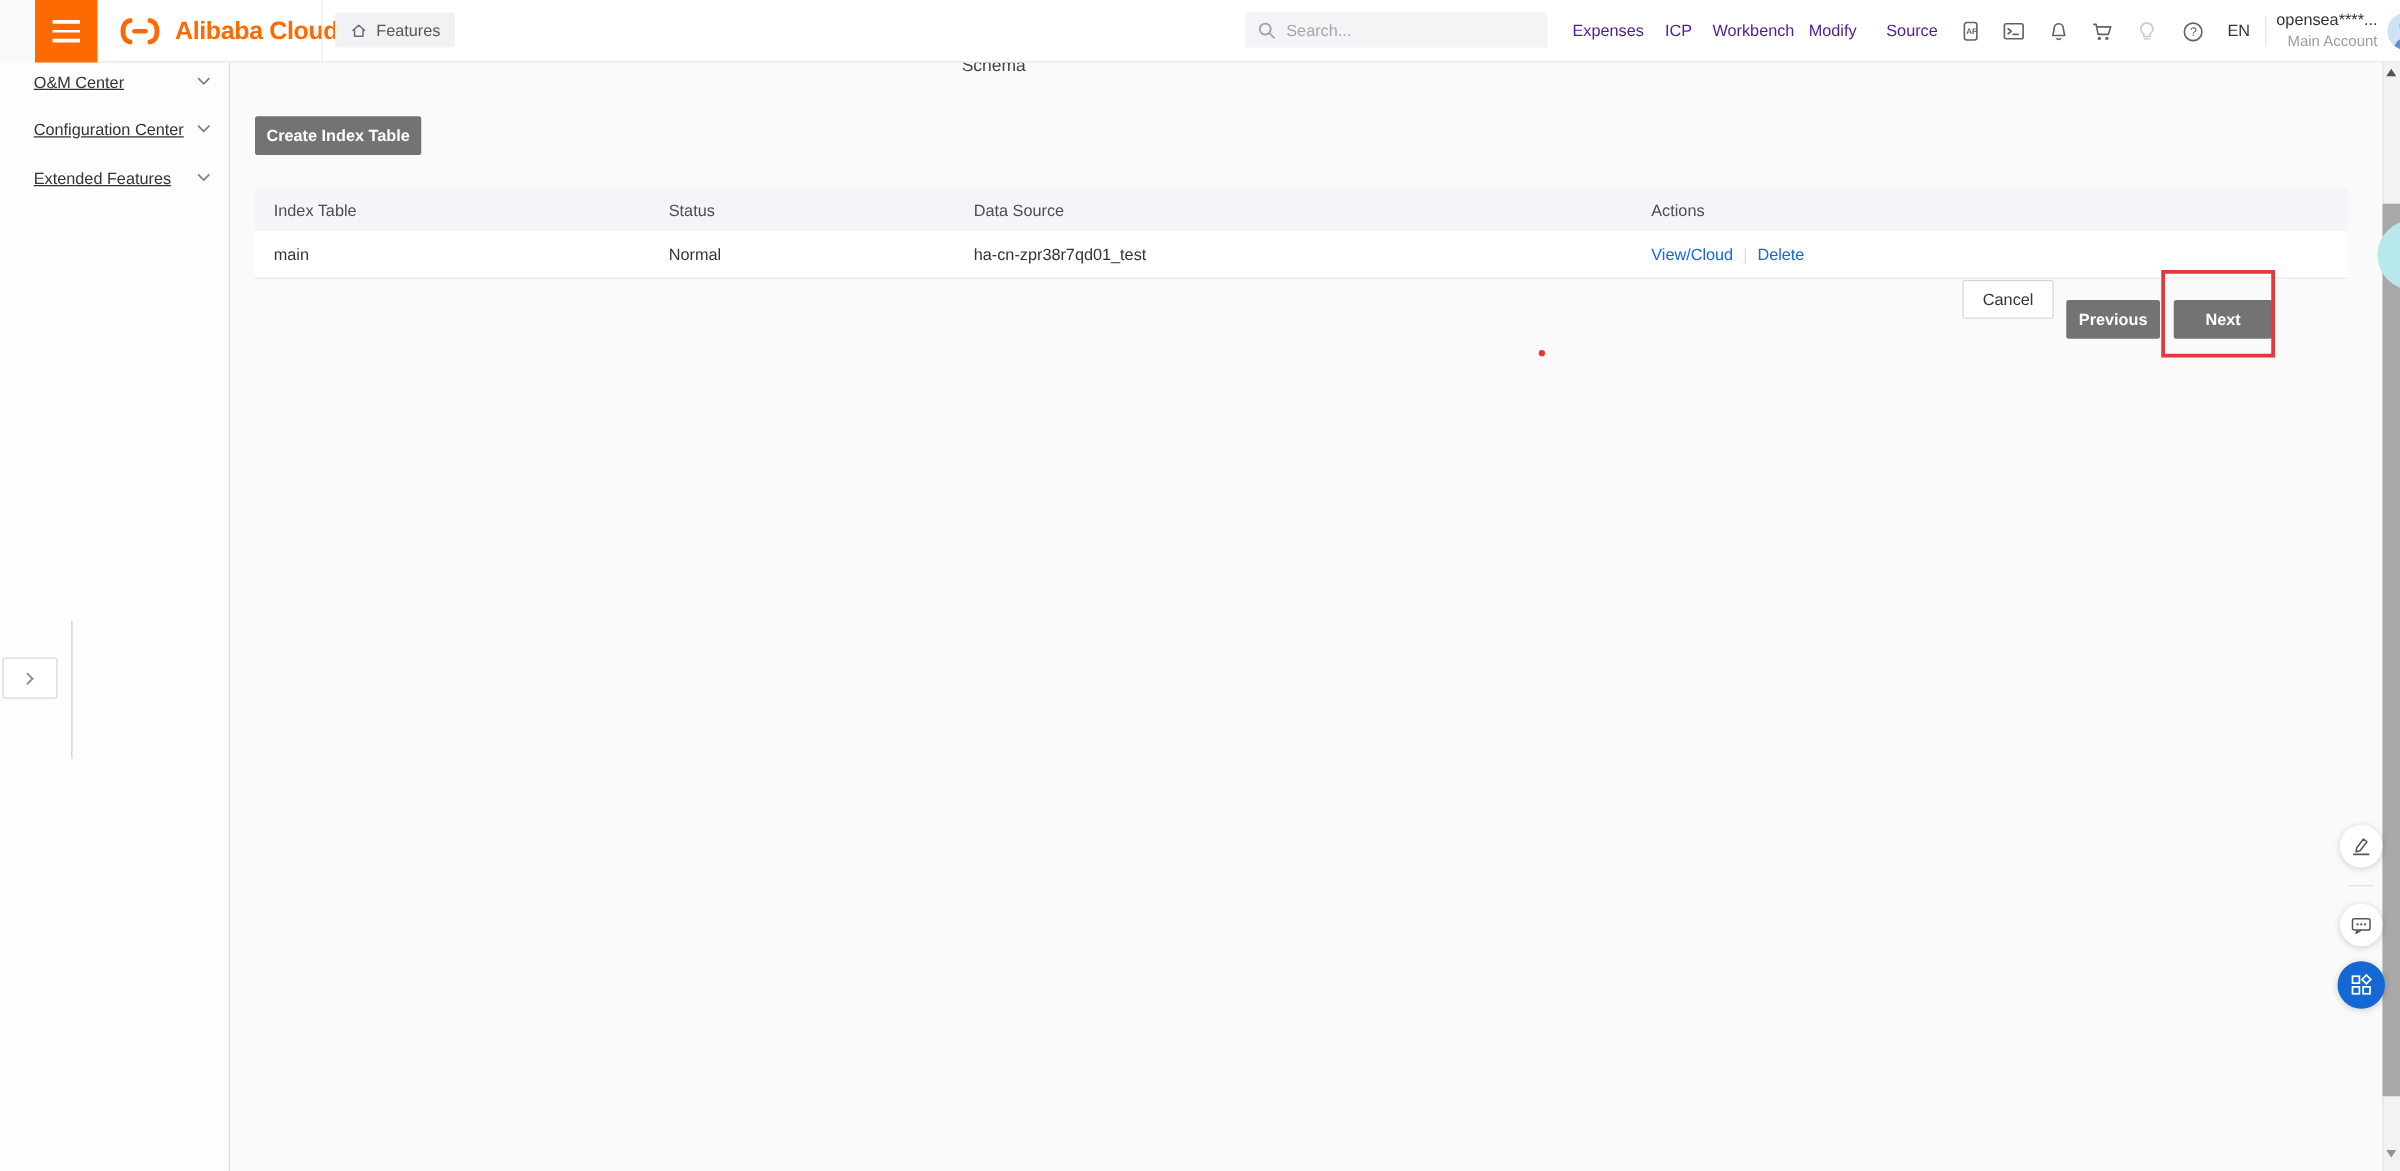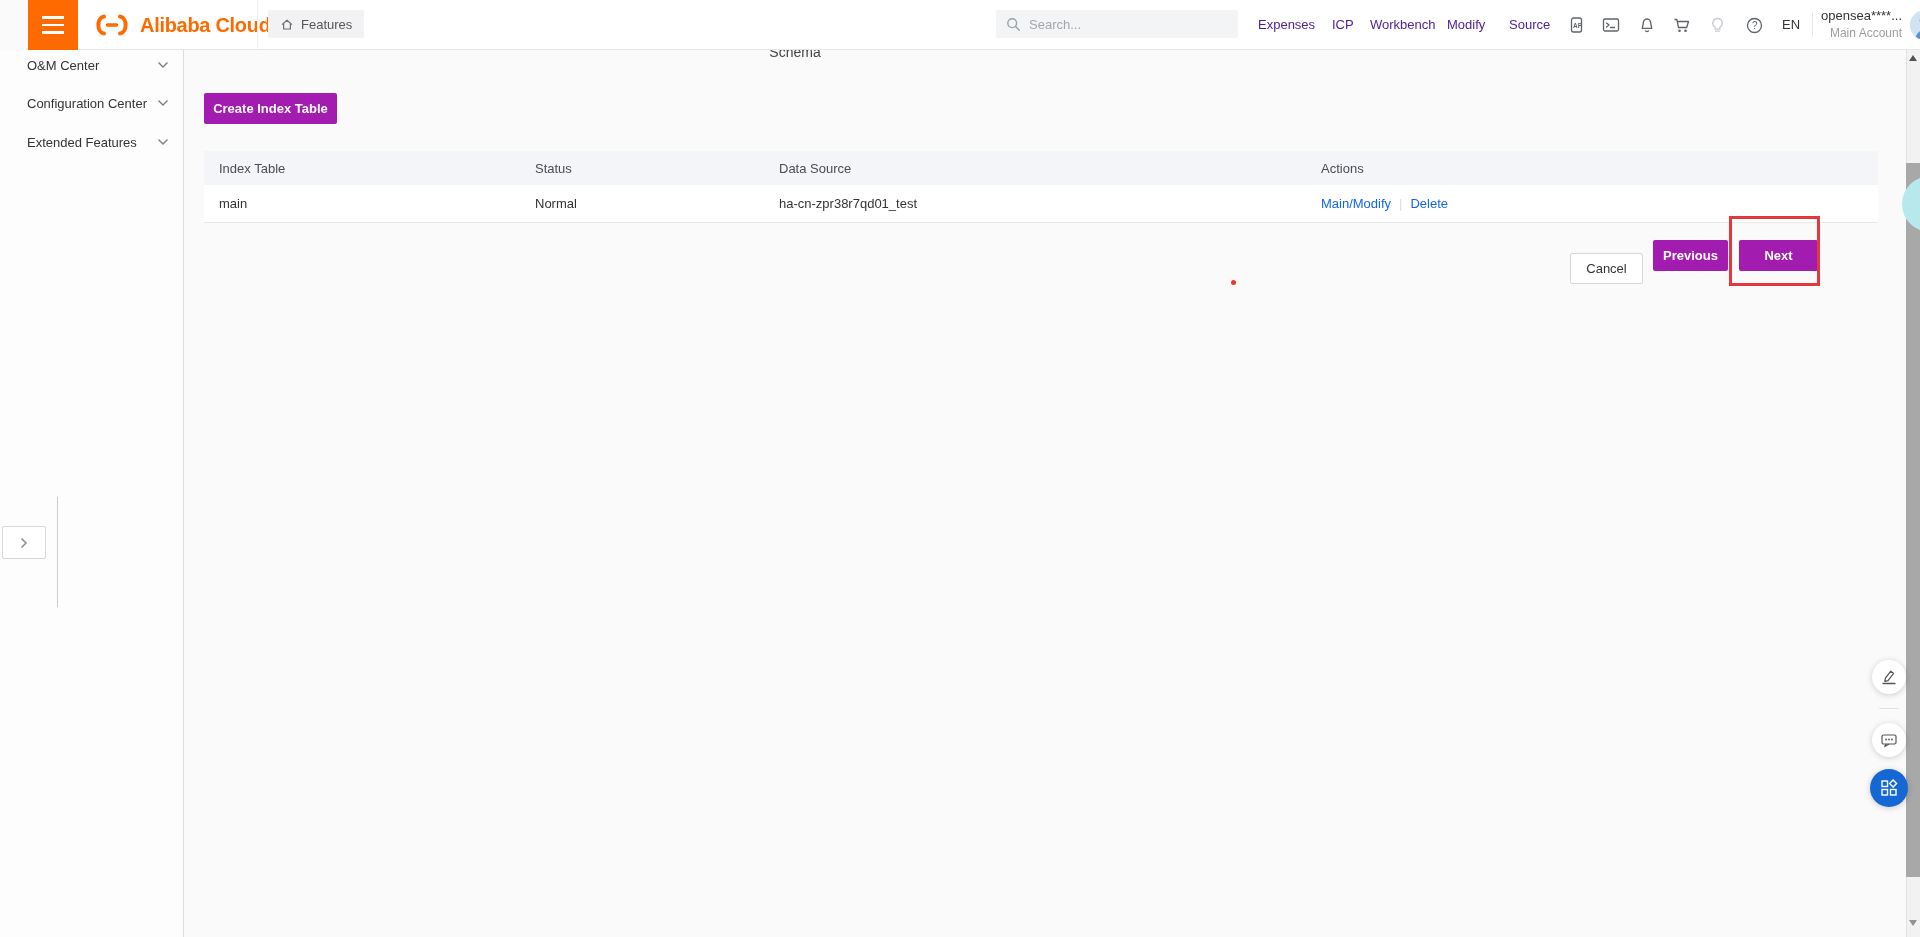--- a/index.html
+++ b/index.html
@@ -33,47 +33,47 @@
   .account .name { font-size:13px; color:#333; line-height:19px; white-space:nowrap; }
   .account .sub  { font-size:12px; color:#9b9ea3; line-height:17px; white-space:nowrap; }
   .avatar { position:absolute; left:1882px; top:10px; width:30px; height:30px; border-radius:50%;
             overflow:hidden; background:#cfe3f2; cursor:pointer; }
 
   
   .sidebar { position:absolute; left:0; top:50px; width:184px; height:887px; background:#fdfdfe;
              border-right:1px solid #dbdde0; z-index:10; }
   .side-item { position:absolute; left:0; width:183px; height:40px; display:flex; align-items:center;
                padding:0 14px 0 27px; font-size:13px; color:#333; cursor:pointer; }
-  .side-item .lbl { flex:1; }
+  .side-item .lbl { flex:1;text-decoration:underline; }
   .side-chev { color:#7b7f85; display:flex; align-items:center; }
   .expand-handle { position:absolute; left:2px; top:476px; width:44px; height:33px; background:#fff;
                    border:1px solid #d5d8dc; border-radius:2px; display:flex; align-items:center;
                    justify-content:center; color:#8a8e94; cursor:pointer; z-index:11; }
   .side-faint-line { position:absolute; left:57px; top:447px; width:1px; height:110px; background:#c9ccd0; }
 
   
   .step-title { position:absolute; left:740px; top:44px; width:110px; text-align:center;
                 font-size:14px; color:#444; z-index:5; }
   .btn { border:none; border-radius:2px; font-size:13px; font-family:"Liberation Sans", sans-serif;
          cursor:pointer; display:flex; align-items:center; justify-content:center; }
-  .btn-primary { background:#a21caf; color:#fff; font-weight:bold; }
+  .btn-primary { background:#737373; color:#fff; font-weight:bold; }
   .btn-default { background:#fff; color:#333; border:1px solid #d5d7da; }
   .create-btn { position:absolute; left:204px; top:93px; width:133px; height:31px; }
 
   .table { position:absolute; left:204px; top:151px; width:1674px; }
   .thead { position:relative; height:34px; background:#f3f5f8; }
   .trow  { position:relative; height:38px; background:#fff; border-bottom:1px solid #e8eaee; }
   .cell { position:absolute; top:0; height:100%; display:flex; align-items:center; font-size:13px; white-space:nowrap; }
   .thead .cell { color:#4a4d52; }
   .trow  .cell { color:#333; }
   .c1 { left:15px; } .c2 { left:331px; } .c3 { left:575px; } .c4 { left:1117px; }
   .link { color:#1366ec; cursor:pointer; text-decoration:none; }
   .act-sep { color:#d9dbde; margin:0 8px; }
 
-  .cancel-btn   { position:absolute; left:1570px; top:253px; width:73px; height:31px; }
+  .cancel-btn   { position:absolute; left:1570px; top:224px; width:73px; height:31px; }
   .previous-btn { position:absolute; left:1653px; top:240px; width:75px; height:31px; }
   .next-btn     { position:absolute; left:1739px; top:240px; width:79px; height:31px; }
   .red-box { position:absolute; left:1729px; top:216px; width:91px; height:70px;
              border:3px solid #e4393c; z-index:15; pointer-events:none; }
   .red-dot { position:absolute; left:1231px; top:280px; width:5px; height:5px; border-radius:50%;
              background:#f0342c; z-index:6; }
 
   
   .float-btn { position:absolute; border-radius:50%; display:flex; align-items:center; justify-content:center;
                cursor:pointer; z-index:22; }
@@ -243,21 +243,21 @@
       <span class="cell c1">Index Table</span>
       <span class="cell c2">Status</span>
       <span class="cell c3">Data Source</span>
       <span class="cell c4">Actions</span>
     </div>
     <div class="trow">
       <span class="cell c1">main</span>
       <span class="cell c2">Normal</span>
       <span class="cell c3">ha-cn-zpr38r7qd01_test</span>
       <span class="cell c4">
-        <a class="link">Main/Modify</a>
+        <a class="link">View/Cloud</a>
         <span class="act-sep">|</span>
         <a class="link">Delete</a>
       </span>
     </div>
   </div>
 
   <button class="btn btn-default cancel-btn">Cancel</button>
   <button class="btn btn-primary previous-btn">Previous</button>
   <button class="btn btn-primary next-btn">Next</button>
   <div class="red-box"></div>

